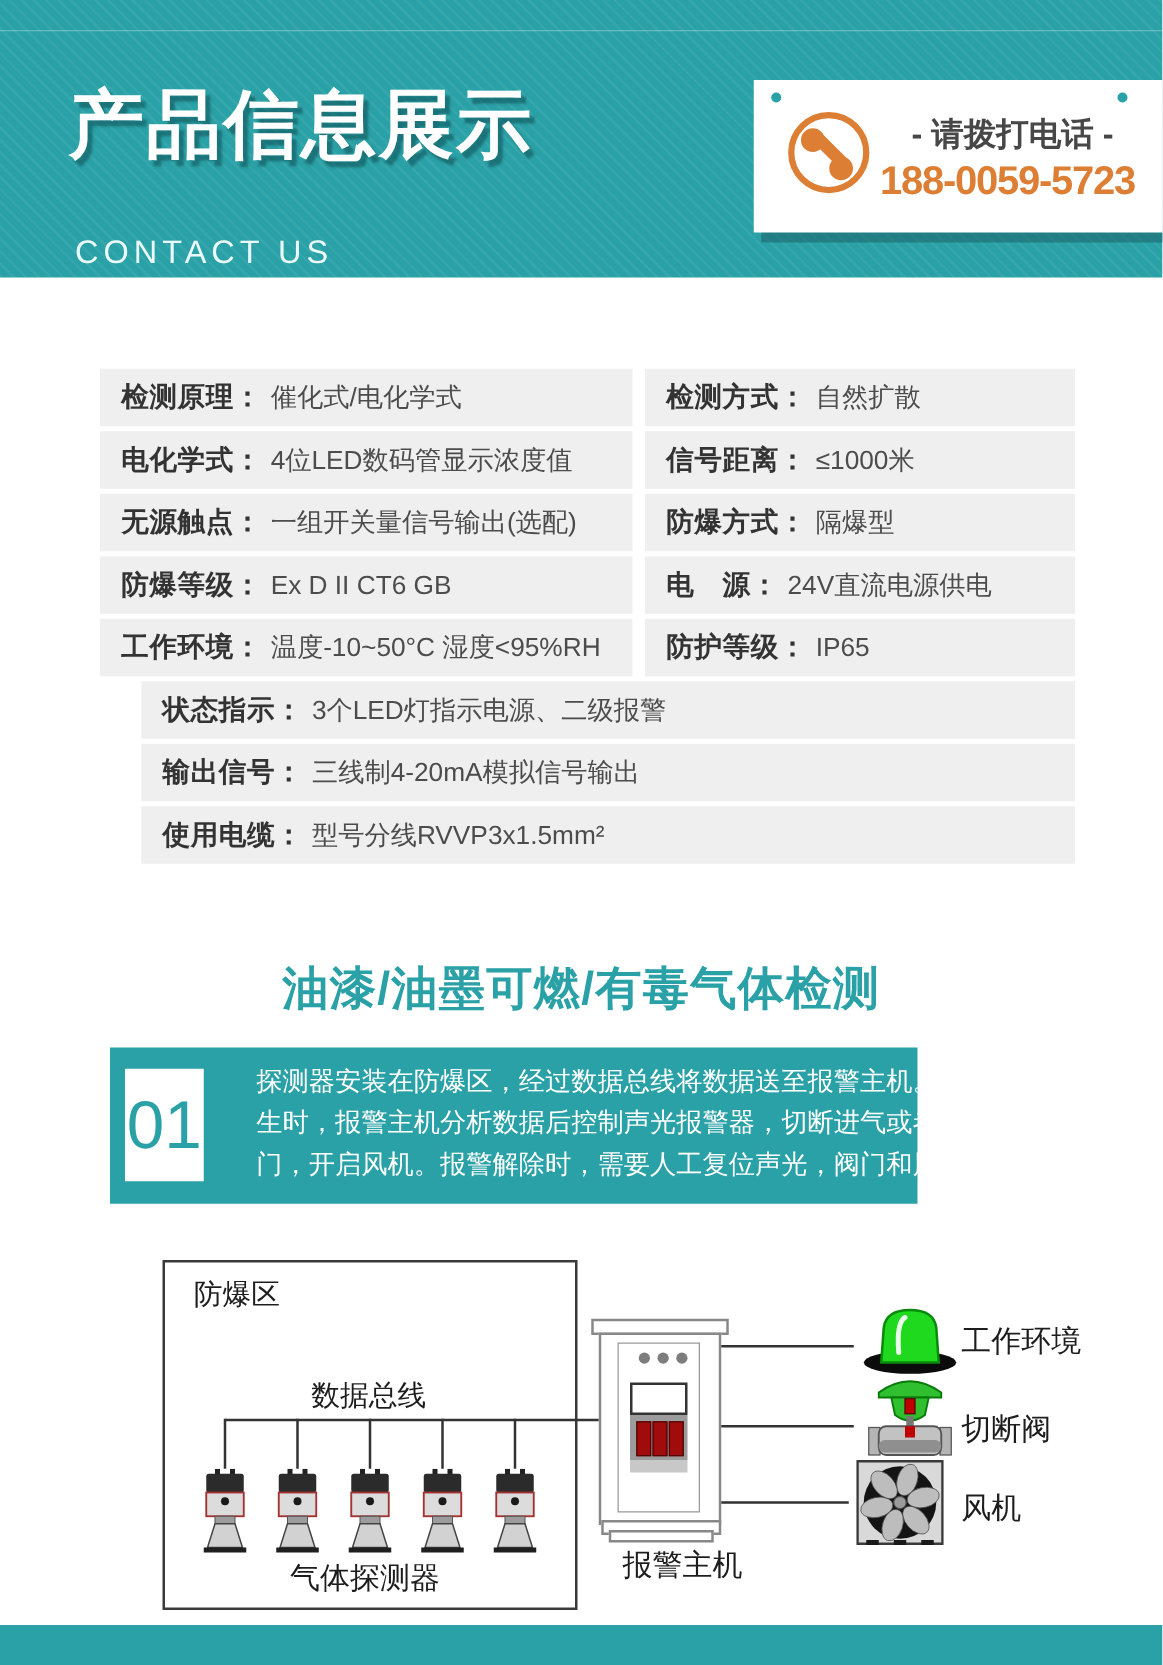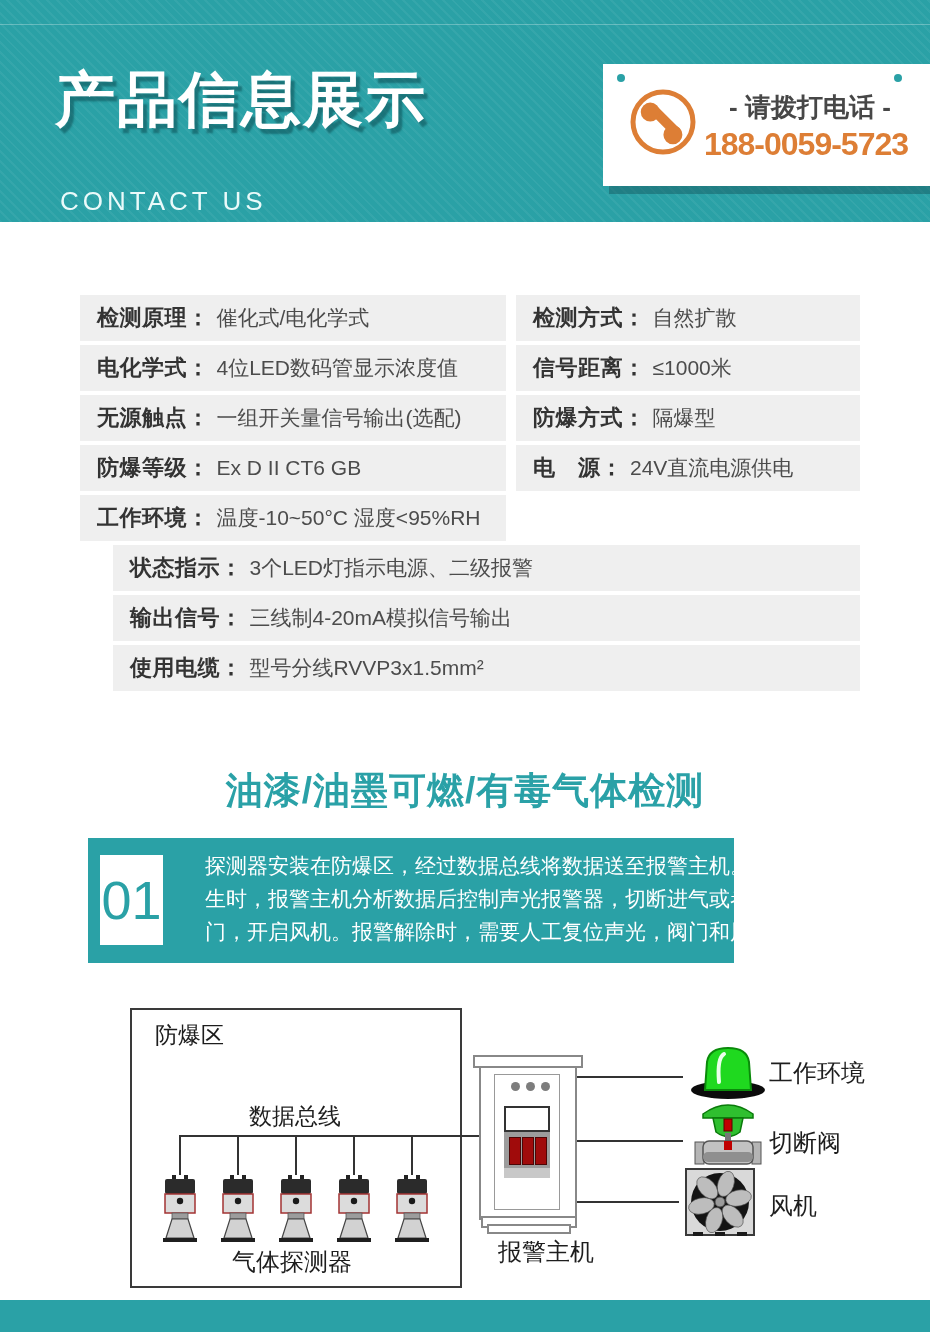--- a/index.html
+++ b/index.html
@@ -75,20 +75,21 @@
 <div class="abs spec-table">
   <div class="cell"><b>检测原理：</b><span>催化式/电化学式</span></div>
   <div class="cell"><b>检测方式：</b><span>自然扩散</span></div>
   <div class="cell"><b>电化学式：</b><span>4位LED数码管显示浓度值</span></div>
   <div class="cell"><b>信号距离：</b><span>≤1000米</span></div>
   <div class="cell"><b>无源触点：</b><span>一组开关量信号输出(选配)</span></div>
   <div class="cell"><b>防爆方式：</b><span>隔爆型</span></div>
   <div class="cell"><b>防爆等级：</b><span>Ex D II CT6 GB</span></div>
   <div class="cell"><b>电　源：</b><span>24V直流电源供电</span></div>
   <div class="cell"><b>工作环境：</b><span>温度-10~50°C 湿度&lt;95%RH</span></div>
+  <div class="cell"><b>防护等级：</b><span>IP65</span></div>
   <div class="cell full"><b>状态指示：</b><span>3个LED灯指示电源、二级报警</span></div>
   <div class="cell full"><b>输出信号：</b><span>三线制4-20mA模拟信号输出</span></div>
   <div class="cell full"><b>使用电缆：</b><span>型号分线RVVP3x1.5mm²</span></div>
 </div>
 
 <div class="abs section-heading">油漆/油墨可燃/有毒气体检测</div>
 
 <div class="abs step-band">
   <div class="abs step-num-box">
     <div class="step-num">01</div>

